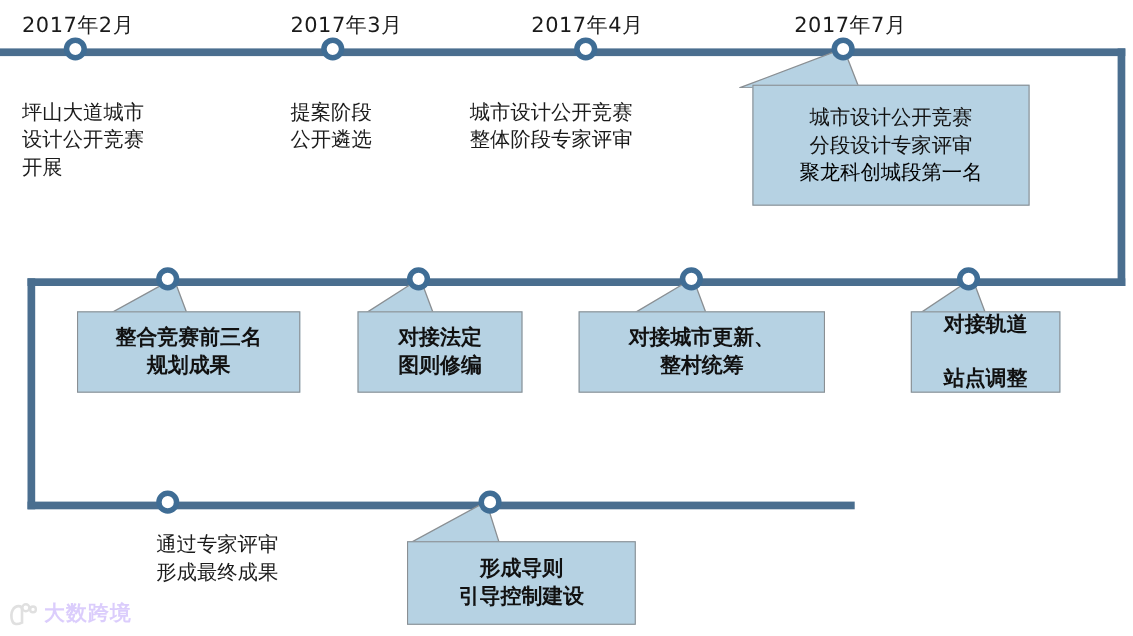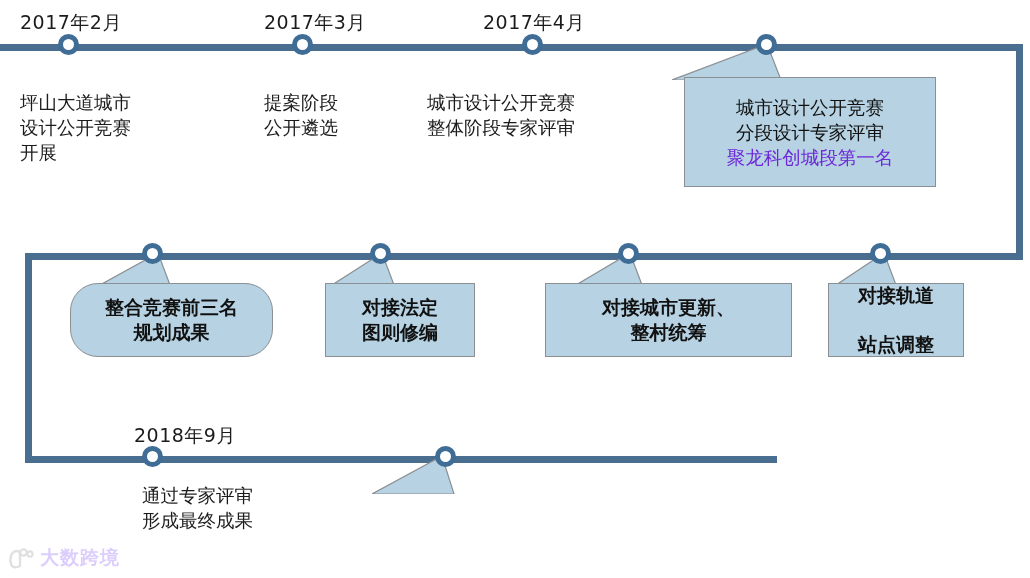--- a/index.html
+++ b/index.html
@@ -65,21 +65,21 @@
   .callout .line{
     font-size:18.5px;
     line-height:25px;
     color:#111111;
     white-space:nowrap;
     text-align:center;
   }
   .callout.bold .line{font-weight:bold;font-size:19px;}
   .callout .line.accent{
     font-weight:bold;
-    color:#6d28d9;
+    color:#000000;
   }
   .callout.plainbox .line{font-weight:normal;}
 
   
   .tail{position:absolute;z-index:4;}
 
   
   .watermark{
     position:absolute;
     display:flex;align-items:center;gap:6px;
@@ -109,20 +109,21 @@
   </svg>
 
   <div class="node" style="left:58px;top:34px;"></div>
   <div class="node" style="left:292px;top:34px;"></div>
   <div class="node" style="left:522px;top:34px;"></div>
   <div class="node" style="left:756px;top:34px;"></div>
 
   <div class="date-label" style="left:20px;top:10px;">2017年2月</div>
   <div class="date-label" style="left:264px;top:10px;">2017年3月</div>
   <div class="date-label" style="left:483px;top:10px;">2017年4月</div>
+  <div class="date-label" style="left:722px;top:10px;">2017年7月</div>
 
   <div class="caption" style="left:20px;top:90px;">坪山大道城市
 设计公开竞赛
 开展</div>
   <div class="caption" style="left:264px;top:90px;">提案阶段
 公开遴选</div>
   <div class="caption" style="left:427px;top:90px;">城市设计公开竞赛
 整体阶段专家评审</div>
 
   <svg class="tail" style="left:672px;top:44px;" width="110" height="36" viewBox="0 0 110 36">
@@ -135,59 +136,62 @@
   </div>
 
   <div class="node" style="left:142px;top:243px;"></div>
   <div class="node" style="left:370px;top:243px;"></div>
   <div class="node" style="left:618px;top:243px;"></div>
   <div class="node" style="left:870px;top:243px;"></div>
 
   <svg class="tail" style="left:100px;top:253px;" width="72" height="32" viewBox="0 0 72 32">
     <polygon points="58,0 70,32 0,32" fill="#b6d2e3" stroke="#8a8f93" stroke-width="1.2"></polygon>
   </svg>
-  <div class="callout bold" style="left:70px;top:283px;width:203px;height:74px;border-radius:28px;">
+  <div class="callout bold" style="left:70px;top:283px;width:203px;height:74px;">
     <div class="line">整合竞赛前三名</div>
     <div class="line">规划成果</div>
   </div>
 
   <svg class="tail" style="left:332px;top:253px;" width="64" height="32" viewBox="0 0 64 32">
     <polygon points="50,0 62,32 0,32" fill="#b6d2e3" stroke="#8a8f93" stroke-width="1.2"></polygon>
   </svg>
   <div class="callout bold" style="left:325px;top:283px;width:150px;height:74px;justify-content:center;">
     <div class="line">对接法定</div>
     <div class="line">图则修编</div>
   </div>
 
   <svg class="tail" style="left:576px;top:253px;" width="68" height="32" viewBox="0 0 68 32">
     <polygon points="54,0 66,32 0,32" fill="#b6d2e3" stroke="#8a8f93" stroke-width="1.2"></polygon>
   </svg>
-  <div class="callout bold" style="left:545px;top:283px;width:247px;height:74px;">
+  <div class="callout bold" style="left:526px;top:283px;width:224px;height:74px;">
     <div class="line">对接城市更新、</div>
     <div class="line">整村统筹</div>
   </div>
 
   <svg class="tail" style="left:836px;top:253px;" width="62" height="32" viewBox="0 0 62 32">
     <polygon points="48,0 60,32 0,32" fill="#b6d2e3" stroke="#8a8f93" stroke-width="1.2"></polygon>
   </svg>
   <div class="callout bold" style="left:828px;top:283px;width:136px;height:74px;gap:24px;">
     <div class="line">对接轨道</div>
     <div class="line">站点调整</div>
   </div>
 
   <div class="node" style="left:142px;top:446px;"></div>
   <div class="node" style="left:435px;top:446px;"></div>
 
-  <div class="date-label" style="left:134px;top:423px;">2018年9月</div>
   <div class="caption" style="left:110px;top:483px;margin-left:32px;">通过专家评审
 形成最终成果</div>
 
   <svg class="tail" style="left:372px;top:456px;" width="84" height="38" viewBox="0 0 84 38">
     <polygon points="70,0 82,38 0,38" fill="#b6d2e3" stroke="#8a8f93" stroke-width="1.2"></polygon>
   </svg>
+  <div class="callout bold" style="left:370px;top:492px;width:208px;height:76px;">
+    <div class="line">形成导则</div>
+    <div class="line">引导控制建设</div>
+  </div>
 
   <div class="watermark" style="left:8px;top:545px;">
     <span class="wm-logo">
       <svg width="26" height="22" viewBox="0 0 26 22">
         <path d="M3 17 C1 10 4 4 9 4 C11 4 12 5 12 7 L12 19 C8 21 4 21 3 17 Z" fill="none" stroke="#9a9a9a" stroke-width="2.4"></path>
         <circle cx="15.5" cy="5.5" r="3.2" fill="none" stroke="#9a9a9a" stroke-width="2.2"></circle>
         <circle cx="22" cy="7" r="2.6" fill="none" stroke="#9a9a9a" stroke-width="2.2"></circle>
       </svg>
     </span>
     <span class="wm-text">大数跨境</span>

